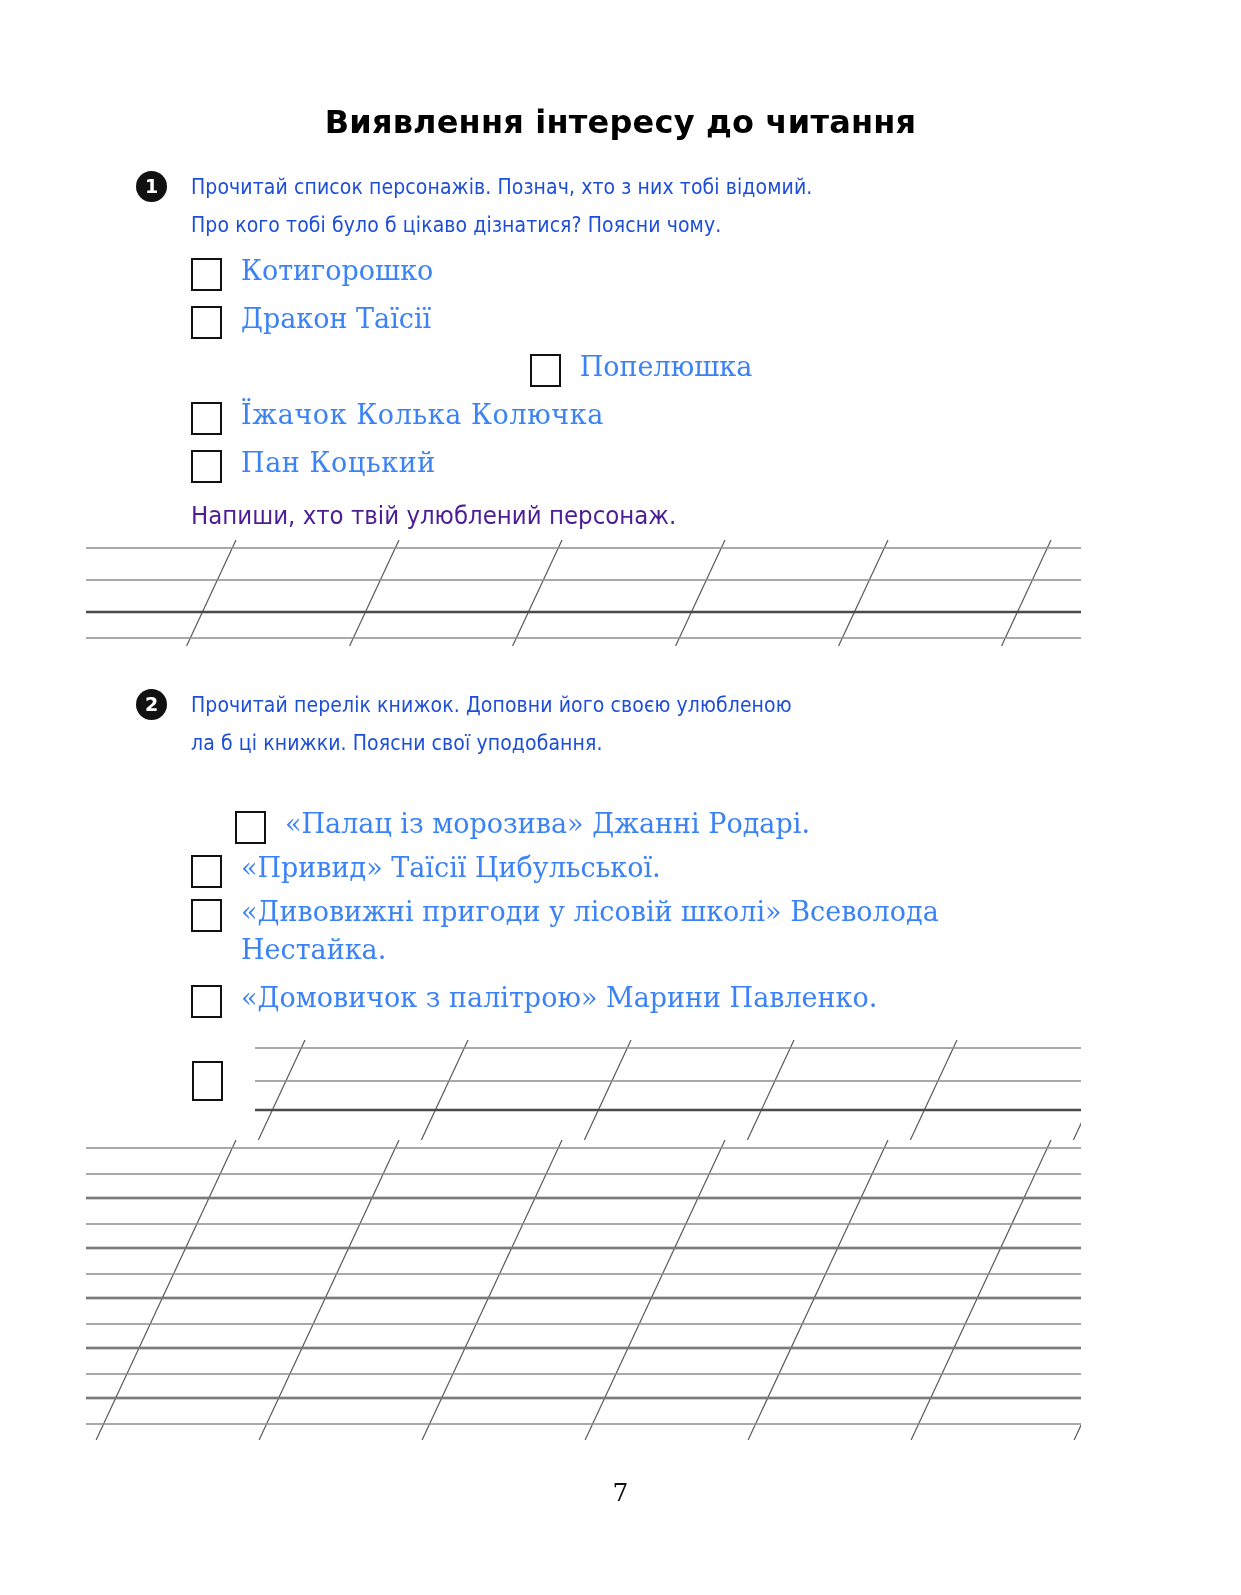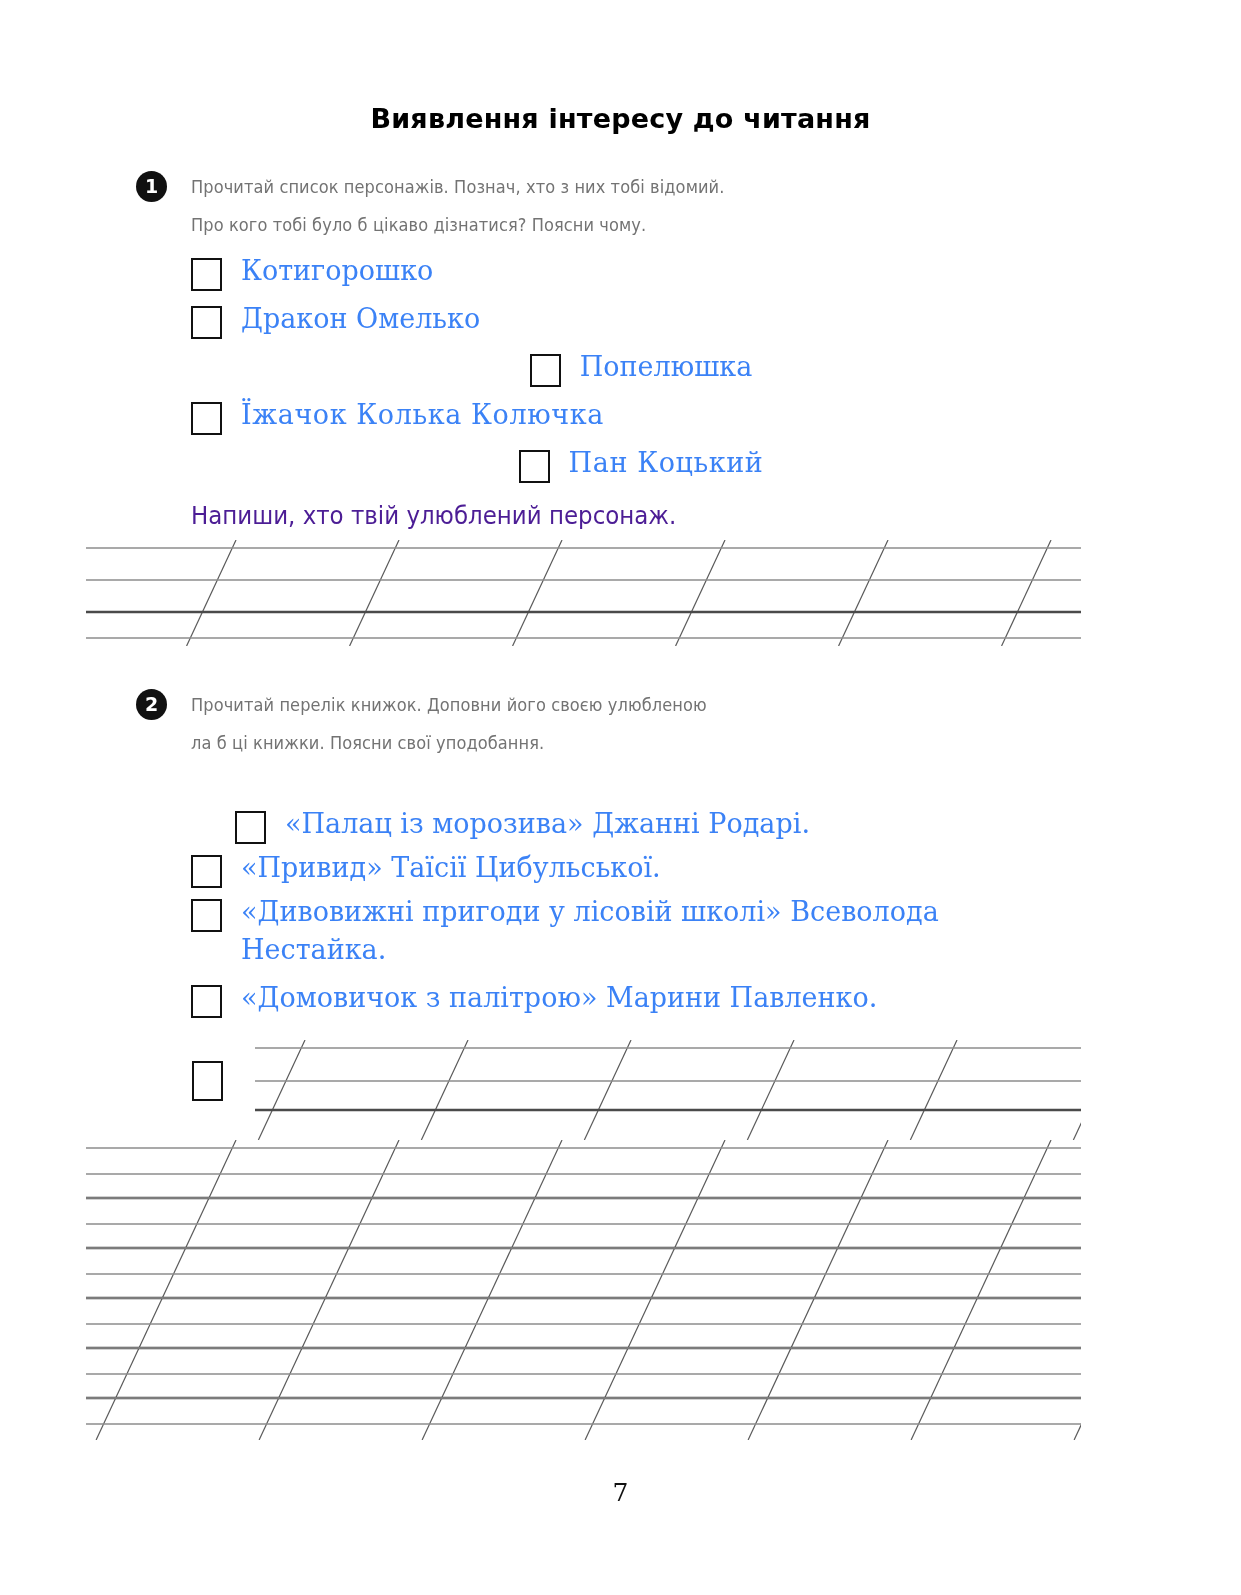--- a/index.html
+++ b/index.html
@@ -23,21 +23,21 @@
 
   
   .page-title {
     position: absolute;
     top: 103px;
     left: 0;
     width: 1241px;
     text-align: center;
     font-family: "DejaVu Sans", sans-serif;
     font-weight: bold;
-    font-size: 27px;
+    font-size: 32px;
     letter-spacing: 0.2px;
     color: #000;
   }
 
   
   .task {
     position: absolute;
     left: 136px;
     width: 950px;
   }
@@ -52,23 +52,23 @@
     color: #fff;
     font-family: "DejaVu Sans", sans-serif;
     font-weight: bold;
     font-size: 19px;
     line-height: 31px;
     text-align: center;
   }
   .task-text {
     margin-left: 55px;
     font-family: "DejaVu Sans Condensed", "DejaVu Sans", sans-serif;
-    font-size: 18px;
+    font-size: 21px;
     line-height: 38px;
-    color: #737373;
+    color: #1d4ed8;
     letter-spacing: 0.1px;
     font-stretch: condensed;
   }
   .task-text .ln {
     display: block;
     white-space: nowrap;
   }
   .task-text .justify {
     display: block;
     white-space: nowrap;
@@ -159,31 +159,31 @@
     </div>
   </div>
 
   <div class="opt-list" style="top:252px;">
     <div class="opt-row" style="height:48px;">
       <span class="chk"></span>
       <span class="opt-label">Котигорошко</span>
     </div>
     <div class="opt-row" style="height:48px;">
       <span class="chk"></span>
-      <span class="opt-label">Дракон Омелько</span>
+      <span class="opt-label">Дракон Таїсії</span>
     </div>
     <div class="opt-row" style="height:48px;justify-content:center;">
       <span class="chk"></span>
       <span class="opt-label">Попелюшка</span>
     </div>
     <div class="opt-row" style="height:48px;">
       <span class="chk"></span>
       <span class="opt-label wide">Їжачок Колька Колючка</span>
     </div>
-    <div class="opt-row" style="height:48px;justify-content:center;">
+    <div class="opt-row" style="height:48px;">
       <span class="chk"></span>
       <span class="opt-label wide">Пан Коцький</span>
     </div>
   </div>
 
   <div class="plain-instruction" style="top:496px;">Напиши, хто твій улюблений персонаж.</div>
 
   <div class="ruling" id="ruling-1" style="left:86px; top:540px; width:995px; height:106px;">
       <svg width="995" height="106" viewBox="0 0 995 106">
         <line x1="100.57138823557014" y1="106" x2="150" y2="0" stroke="#5a5a5a" stroke-width="1.2"></line>

